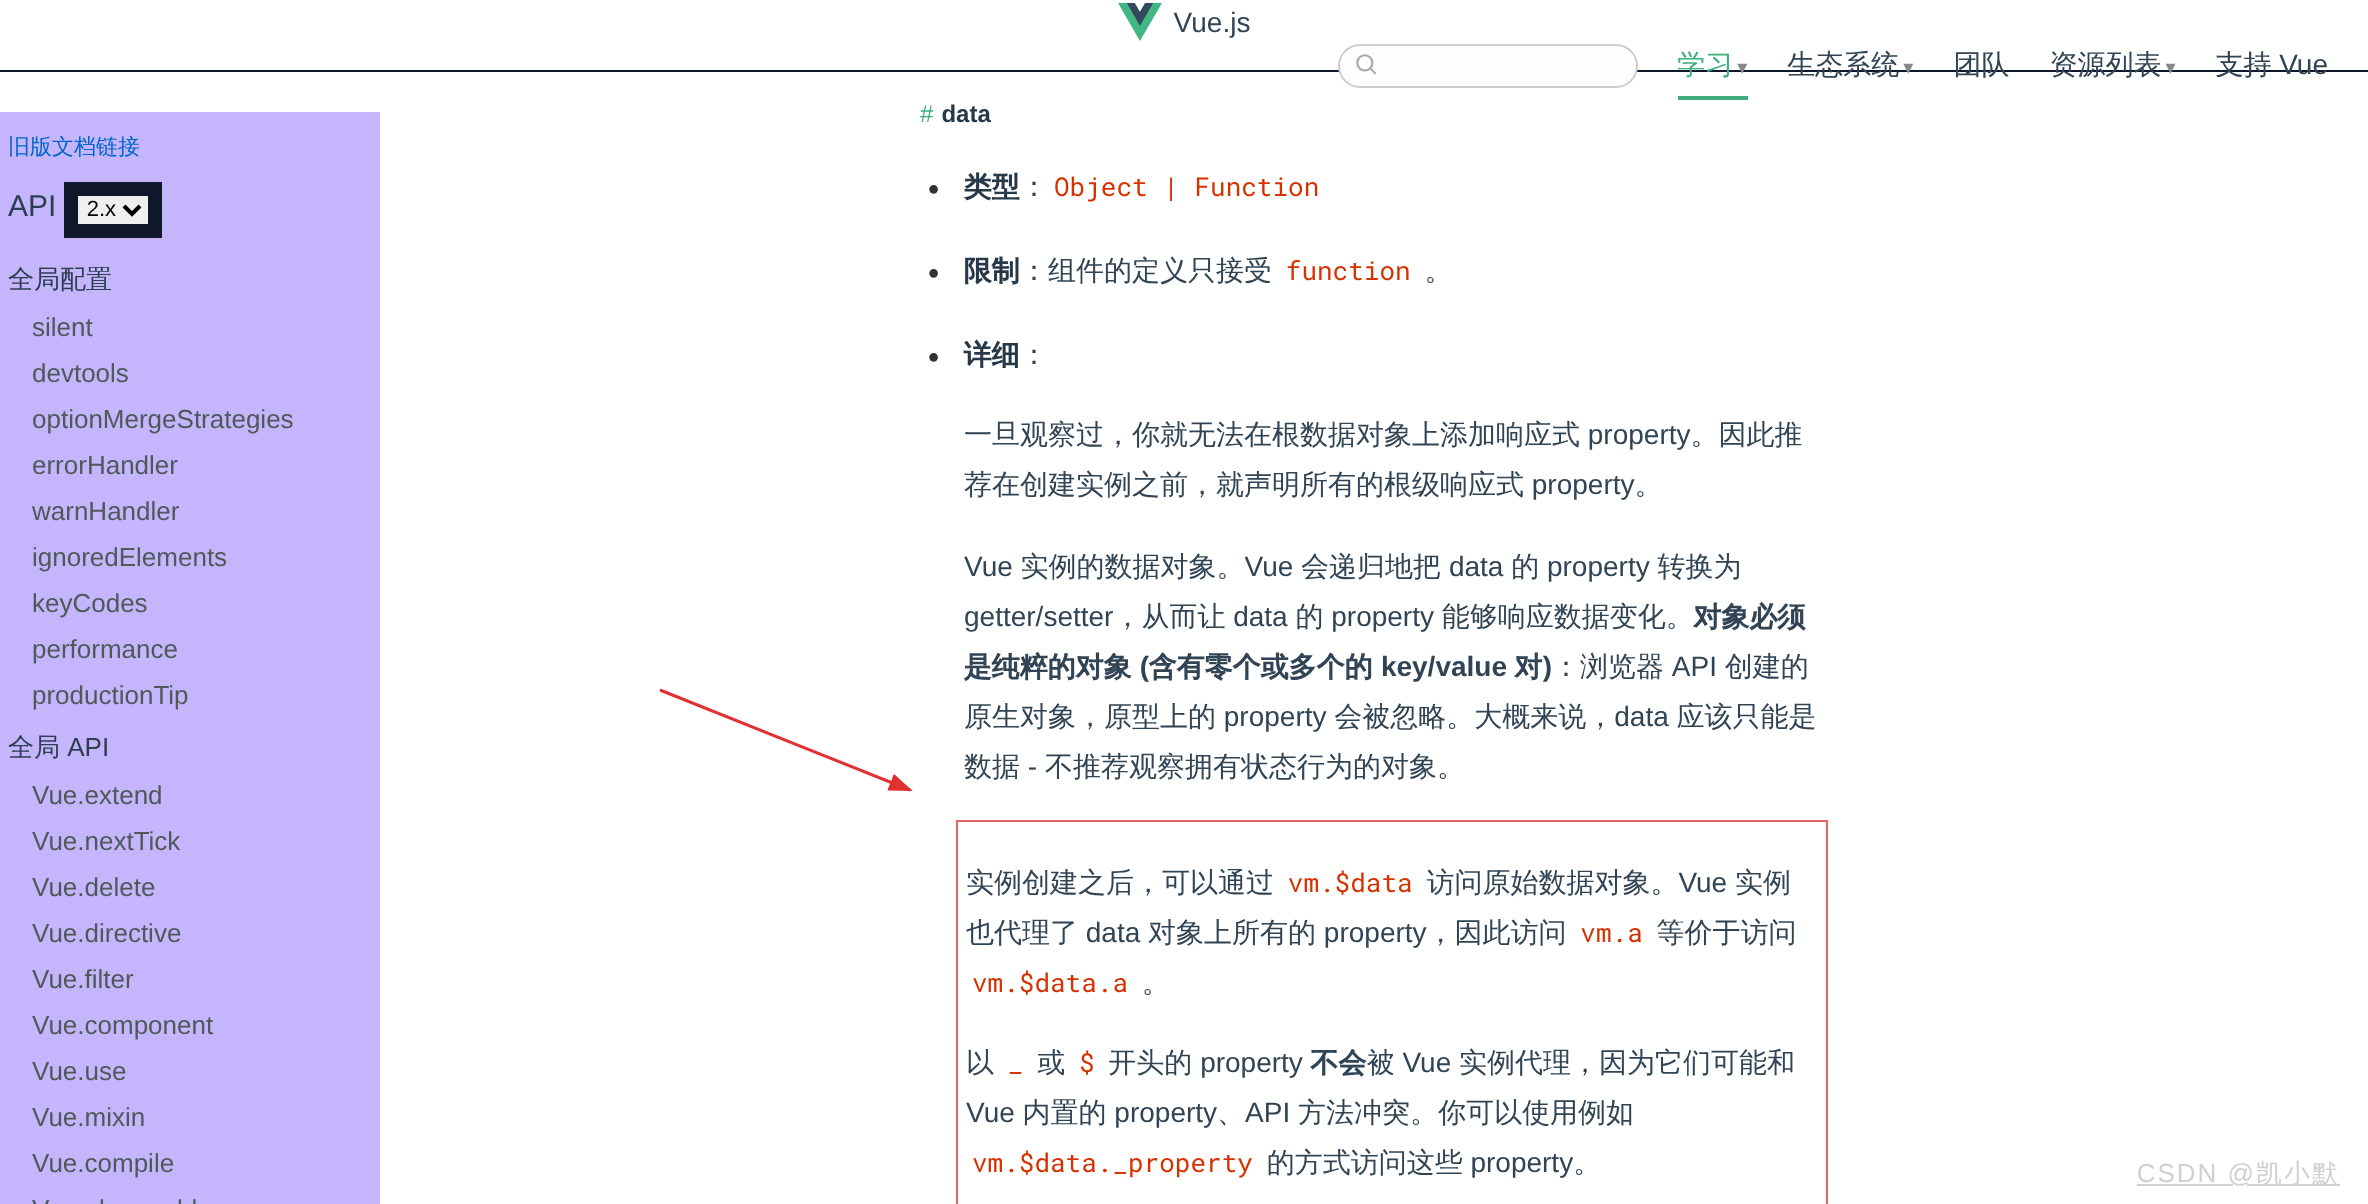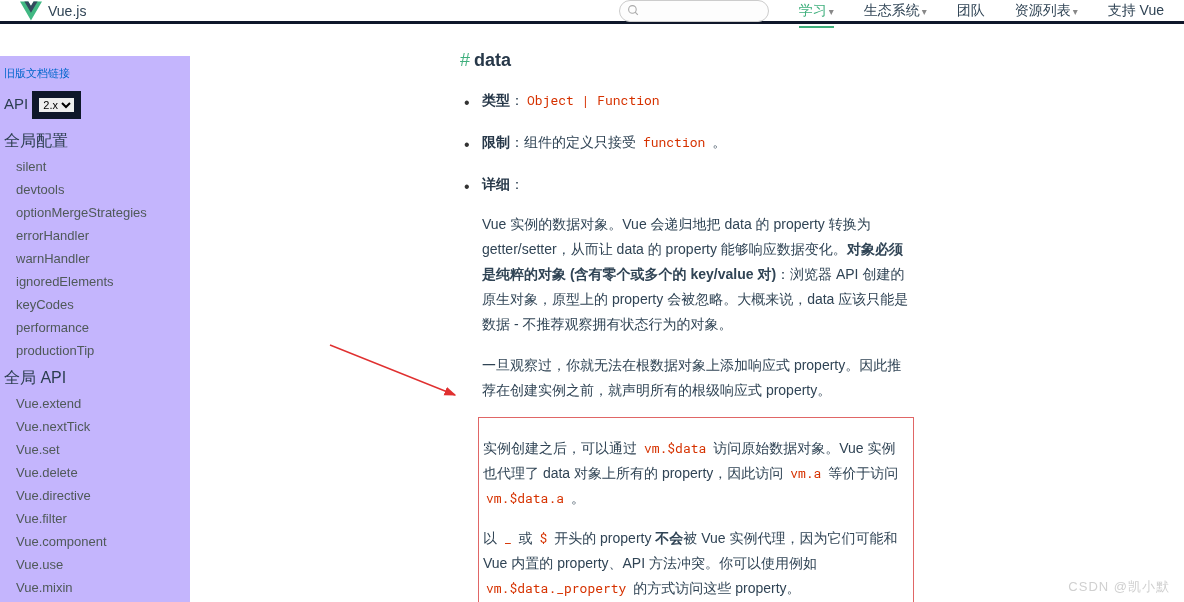--- a/index.html
+++ b/index.html
@@ -1,47 +1,47 @@
 <!DOCTYPE html>
 <html><head>
 <meta charset="utf-8">
 <style>
 * { box-sizing: border-box; margin: 0; padding: 0; }
 body { font-family: "Helvetica Neue", Arial, "PingFang SC", "Microsoft YaHei", sans-serif; font-size: 14px; color: #304455; background: #fff; width: 1184px; height: 602px; overflow: hidden; position: relative; }
-.header { position: fixed; top: 0; left: 0; right: 0; height: 24px; background: #fff; border-bottom: 3px solid #0f172a; display: flex; align-items: center; padding: 0 20px; z-index: 100; }
+.header { position: fixed; top: 0; left: 0; right: 0; height: 36px; background: #fff; border-bottom: 1px solid #0f172a; display: flex; align-items: center; padding: 0 20px; z-index: 100; flex-direction: column; }
 .logo { display: flex; align-items: center; gap: 6px; }
-.nav { margin-left: auto; display: flex; align-items: center; gap: 30px; font-size: 14px; color: #304455; }
+.nav { margin-left: auto; display: flex; align-items: center; gap: 20px; font-size: 14px; color: #304455; }
 .search-input { width: 150px; height: 22px; border: 1px solid #ccc; border-radius: 12px; padding: 0 10px 0 26px; font-size: 12px; background: #fdfdfd; }
 .search-wrap { position: relative; }
 .search-wrap svg { position: absolute; left: 8px; top: 4px; }
 .nav-item { cursor: pointer; position: relative; }
 .nav-item.active { color: #3eaf7c; }
 .nav-item.active::after { content: ""; position: absolute; bottom: -8px; left: 0; right: 0; height: 2px; background: #3eaf7c; }
 .chev { font-size: 10px; margin-left: 2px; color: #888; }
 .sidebar { position: fixed; top: 56px; left: 0; width: 190px; height: 562px; overflow-y: auto; padding: 10px 0 10px 0; background: #c4b5fd; }
 .sidebar::-webkit-scrollbar { width: 12px; }
 .sidebar::-webkit-scrollbar-thumb { background: #ccc; border-radius: 6px; }
 .sidebar::-webkit-scrollbar-track { background: #f0f0f0; }
 .aside-title { font-size: 15px; color: #2c3e50; padding: 6px 0 6px 4px; }
 .aside-title select { font-size: 11px; border: 7px solid #0f172a; }
-.section-header { font-size: 16px; color: #2c3e50; padding: 6px 0 3px 4px; }
+.section-header { font-size: 13px; color: #2c3e50; padding: 6px 0 3px 4px; }
 .sidebar-item { display: block; padding: 4px 0 4px 16px; font-size: 13px; color: #4f5959; cursor: pointer; }
 .old-link { color: #0066cc; font-size: 11px; padding-left: 4px; display: block; margin-bottom: 4px; }
 .content { margin-left: 210px; padding: 50px 40px 20px 250px; max-width: 740px; }
-h2 { font-size: 18px; font-weight: 600; margin-bottom: 18px; color: #273849; }
+h2 { font-size: 12px; font-weight: 600; margin-bottom: 18px; color: #273849; }
 h2 .hash { color: #3eaf7c; font-weight: 400; margin-right: 4px; }
 ul.doc { list-style: none; padding-left: 18px; }
 ul.doc > li { position: relative; padding-left: 4px; margin-bottom: 18px; line-height: 1.7; }
 ul.doc > li::before { content: "•"; position: absolute; left: -14px; color: #333; font-size: 16px; }
 ul.doc > li > strong:first-child { color: #273849; }
 code { font-family: "Roboto Mono", Menlo, Consolas, monospace; color: #d63200; background: rgba(255,229,225,0); padding: 0 3px; font-size: 13px; }
 .detail p { margin: 16px 0; line-height: 1.78; color: #304455; }
 .highlight-box { border: 1px solid #e06666; padding: 2px 4px 4px 4px; margin: -2px -4px; }
 .arrow-svg { position: absolute; left: 325px; top: 340px; pointer-events: none; z-index: 50; }
-.watermark { position: absolute; bottom: 6px; right: 14px; font-size: 13px; color: #d0d0d0; letter-spacing: 1px; }
+.watermark { position: absolute; bottom: 6px; right: 14px; font-size: 13px; color: #d0d0d0; letter-spacing: 1px; text-decoration: underline; }
 </style>
 </head>
 <body>
 
 <div class="header">
   <div class="logo">
     <svg width="22" height="22" viewBox="0 0 261 226">
         <path d="M161 0L130 53 99 0H0l130 226L261 0h-99z" fill="#41B883"></path>
         <path d="M161 0L130 53 99 0H52l78 135L209 0h-48z" fill="#34495E"></path>
       </svg>
@@ -76,40 +76,39 @@
       <a class="sidebar-item">optionMergeStrategies</a>
       <a class="sidebar-item">errorHandler</a>
       <a class="sidebar-item">warnHandler</a>
       <a class="sidebar-item">ignoredElements</a>
       <a class="sidebar-item">keyCodes</a>
       <a class="sidebar-item">performance</a>
       <a class="sidebar-item">productionTip</a>
       <div class="section-header">全局 API</div>
       <a class="sidebar-item">Vue.extend</a>
       <a class="sidebar-item">Vue.nextTick</a>
-      <a class="sidebar-item">Vue.set</a>
       <a class="sidebar-item">Vue.delete</a>
       <a class="sidebar-item">Vue.directive</a>
       <a class="sidebar-item">Vue.filter</a>
       <a class="sidebar-item">Vue.component</a>
       <a class="sidebar-item">Vue.use</a>
       <a class="sidebar-item">Vue.mixin</a>
       <a class="sidebar-item">Vue.compile</a>
       <a class="sidebar-item">Vue.observable</a>
     </div>
 </div>
 
 <div class="content">
   <h2><span class="hash">#</span><span>data</span></h2>
   <ul class="doc">
     <li><strong>类型</strong>：<code>Object | Function</code></li>
     <li><strong>限制</strong><span>：组件的定义只接受 </span><code>function</code><span> 。</span></li>
     <li class="detail"><strong>详细</strong>：
+      <p>一旦观察过，你就无法在根数据对象上添加响应式 property。因此推荐在创建实例之前，就声明所有的根级响应式 property。</p>
       <p><span>Vue 实例的数据对象。Vue 会递归地把 data 的 property 转换为 getter/setter，从而让 data 的 property 能够响应数据变化。</span><strong>对象必须是纯粹的对象 (含有零个或多个的 key/value 对)</strong><span>：浏览器 API 创建的原生对象，原型上的 property 会被忽略。大概来说，data 应该只能是数据 - 不推荐观察拥有状态行为的对象。</span></p>
-      <p>一旦观察过，你就无法在根数据对象上添加响应式 property。因此推荐在创建实例之前，就声明所有的根级响应式 property。</p>
       <div class="highlight-box">
         <p><span>实例创建之后，可以通过 </span><code>vm.$data</code><span> 访问原始数据对象。Vue 实例也代理了 data 对象上所有的 property，因此访问 </span><code>vm.a</code><span> 等价于访问 </span><code>vm.$data.a</code><span> 。</span></p>
         <p><span>以 </span><code>_</code><span> 或 </span><code>$</code><span> 开头的 property </span><strong>不会</strong><span>被 Vue 实例代理，因为它们可能和 Vue 内置的 property、API 方法冲突。你可以使用例如 </span><code>vm.$data._property</code><span> 的方式访问这些 property。</span></p>
       </div>
       
       
     </li>
 
   </ul>
 </div>

